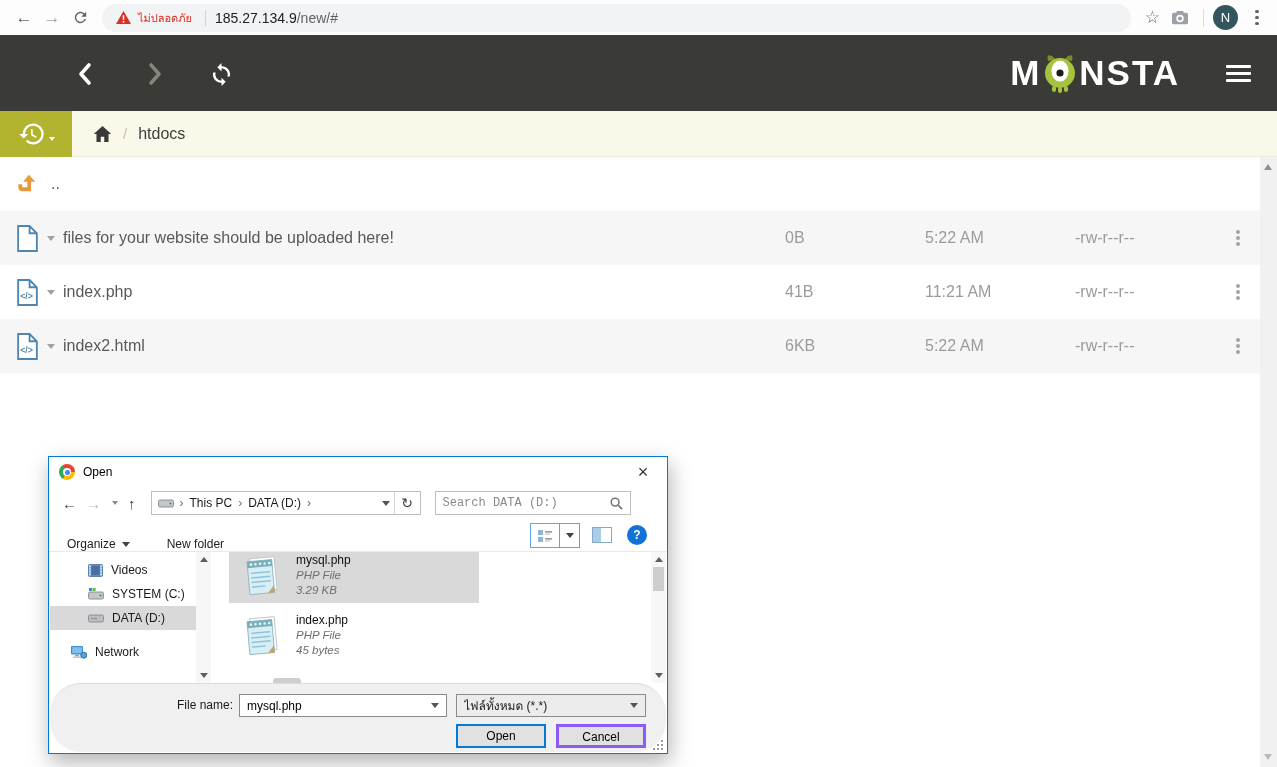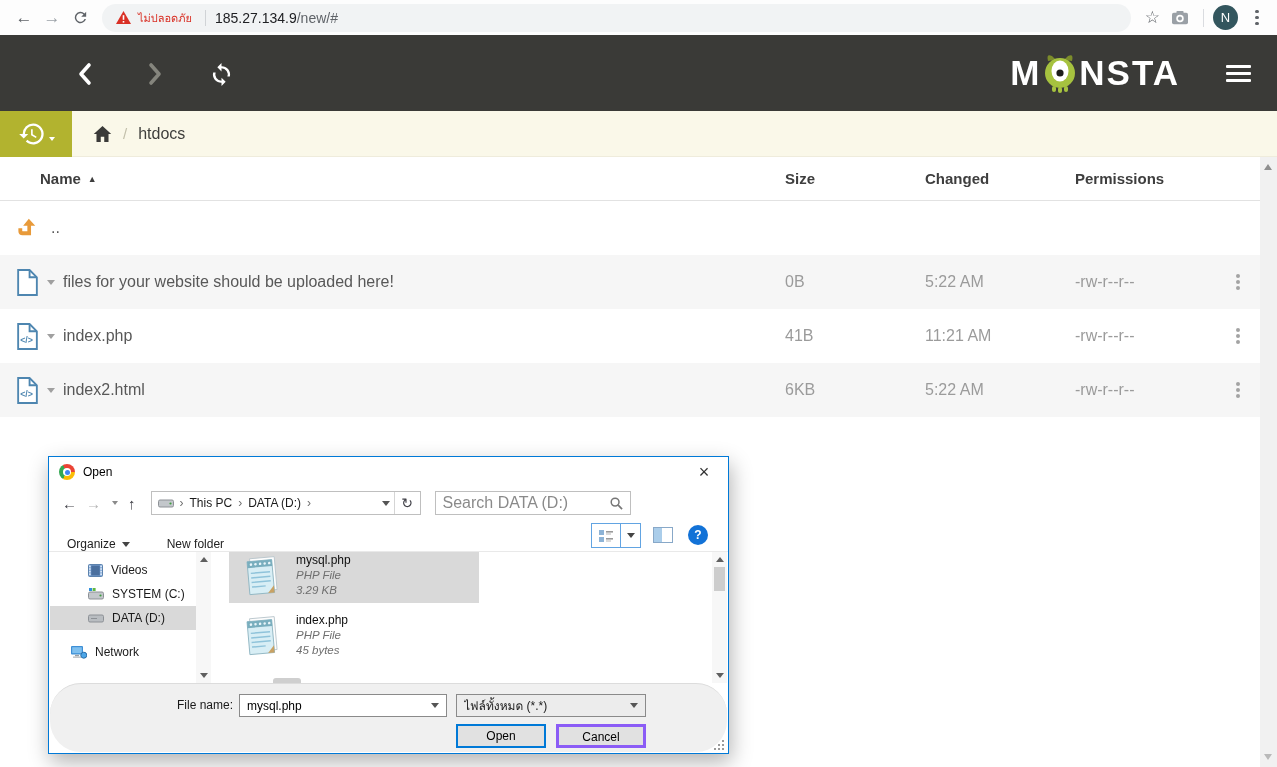--- a/index.html
+++ b/index.html
@@ -51,40 +51,40 @@
   .val { color:#9b9b9b; }
   .menu-dots { justify-self:center; width:4px; height:4px; border-radius:50%; background:#a3a3a3; box-shadow:0 6px 0 #a3a3a3, 0 -6px 0 #a3a3a3; }
 
   
   .page-sb { position:absolute; top:157px; right:0; bottom:0; width:17px; background:#f1f1f1; }
   .sb-up, .sb-down { position:absolute; left:4px; width:0; height:0; border-left:4.5px solid transparent; border-right:4.5px solid transparent; }
   .sb-up { top:7px; border-bottom:6px solid #8f8f8f; }
   .sb-down { bottom:7px; border-top:6px solid #b9b9b9; }
 
   
-  .dialog { position:absolute; left:48px; top:456px; width:681px; height:298px; background:#fff; border:1px solid #0079d7; box-shadow:2px 8px 20px rgba(0,0,0,.3); font-size:12px; color:#1a1a1a; }
+  .dialog { position:absolute; left:48px; top:456px; width:620px; height:298px; background:#fff; border:1px solid #0079d7; box-shadow:2px 8px 20px rgba(0,0,0,.3); font-size:12px; color:#1a1a1a; }
   .dlg-title { height:30px; display:flex; align-items:center; padding:0 10px; }
   .chrome-logo { width:16px; height:16px; border-radius:50%; background:conic-gradient(from 90deg, #fbbc05 0 120deg, #34a853 0 240deg, #ea4335 0 360deg); position:relative; flex:0 0 auto; }
   .chrome-logo::before { content:""; position:absolute; left:4px; top:4px; width:8px; height:8px; border-radius:50%; background:#fff; }
   .chrome-logo::after { content:""; position:absolute; left:5.5px; top:5.5px; width:5px; height:5px; border-radius:50%; background:#4285f4; }
   .dlg-title .t { margin-left:8px; font-size:12px; color:#000; }
   .dlg-close { margin-left:auto; width:28px; text-align:center; font-size:18px; color:#333; line-height:28px; }
 
   .dlg-nav { height:32px; display:flex; align-items:center; padding:0 13px; }
   .nav-glyph { color:#3f3f46; font-size:15px; margin-right:9px; }
   .nav-glyph.dim { color:#b4b4b4; }
   .nav-caret-sm { width:0; height:0; border-left:3.5px solid transparent; border-right:3.5px solid transparent; border-top:4.5px solid #8a8a8a; margin:0 10px 0 2px; }
   .addr { width:270px; height:24px; border:1px solid #bfbfbf; display:flex; align-items:center; margin-left:6px; }
   .addr .crumbs { flex:1; display:flex; align-items:center; gap:6px; padding:0 6px; font-size:12px; white-space:nowrap; overflow:hidden; }
   .crumb-chev { color:#6f6f6f; font-size:12px; }
   .addr .dd { width:16px; display:flex; justify-content:center; }
   .addr .dd i { width:0; height:0; border-left:4px solid transparent; border-right:4px solid transparent; border-top:5px solid #555; }
   .addr .refresh-cell { width:26px; height:100%; border-left:1px solid #d5d5d5; display:flex; align-items:center; justify-content:center; color:#3f3f46; font-size:14px; }
   .dlg-search { width:196px; height:24px; border:1px solid #bfbfbf; margin-left:14px; display:flex; align-items:center; padding:0 7px; }
-  .dlg-search input { flex:1; border:none; outline:none; background:transparent; font-size:16px; color:#be185d; font-family:Liberation Sans, sans-serif; min-width:0; }
+  .dlg-search input { flex:1; border:none; outline:none; background:transparent; font-size:12px; color:#be185d; font-family:Liberation Mono, monospace; min-width:0; }
   .dlg-search input::placeholder { color:#8a8a8a; }
 
   .dlg-toolbar { height:33px; display:flex; align-items:flex-end; padding-left:18px; border-bottom:1px solid #e9e9e9; position:relative; }
   .tb-item { display:flex; align-items:center; gap:6px; font-size:12px; color:#222; }
   .tb-caret { width:0; height:0; border-left:4px solid transparent; border-right:4px solid transparent; border-top:5px solid #444; }
   .tb-newfolder { margin-left:37px; }
   .view-combo { position:absolute; right:87px; top:4px; width:50px; height:25px; border:1px solid #62a4e2; display:flex; background:#fff; }
   .view-combo .cell { display:flex; align-items:center; justify-content:center; }
   .view-combo .c1 { width:29px; border-right:1px solid #62a4e2; }
   .view-combo .c2 { flex:1; }
@@ -215,30 +215,20 @@
     <div class="crumb-home">
       <svg width="19" height="18" viewBox="0 0 24 22">
           <path d="M12 1 23 11h-3.4v10h-5.4v-6.4h-4.4V21H4.4V11H1z" fill="#3a3a38"></path>
         </svg>
     </div>
     <span class="crumb-sep">/</span>
     <span class="crumb-txt">htdocs</span>
   </div>
 
   <div class="content">
-    <div class="thead">
-      <div class="h-name">
-        <span>Name</span>
-        <span class="sort-tri">▲</span>
-      </div>
-      <div>Size</div>
-      <div>Changed</div>
-      <div>Permissions</div>
-      <div></div>
-    </div>
 
     <div class="frow">
       <div class="c-name">
         <svg width="22" height="22" viewBox="0 0 24 24" style="margin-right:8px;">
             <path d="M14 2 21 9.5h-4.6V20H7c-2.6 0-4.4-1.8-4.4-4.4V12.4h4.2v2.6c0 .4.3.6.7.6h4.9V9.5H7.8Z" fill="#e89a3a"></path>
           </svg>
         <span class="nm">..</span>
       </div>
       <div class="val"></div>
       <div class="val"></div>

